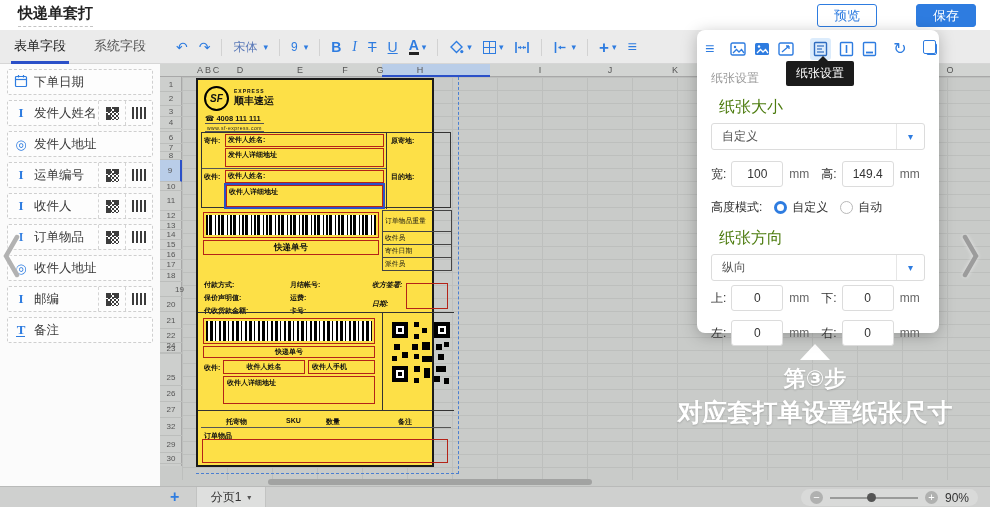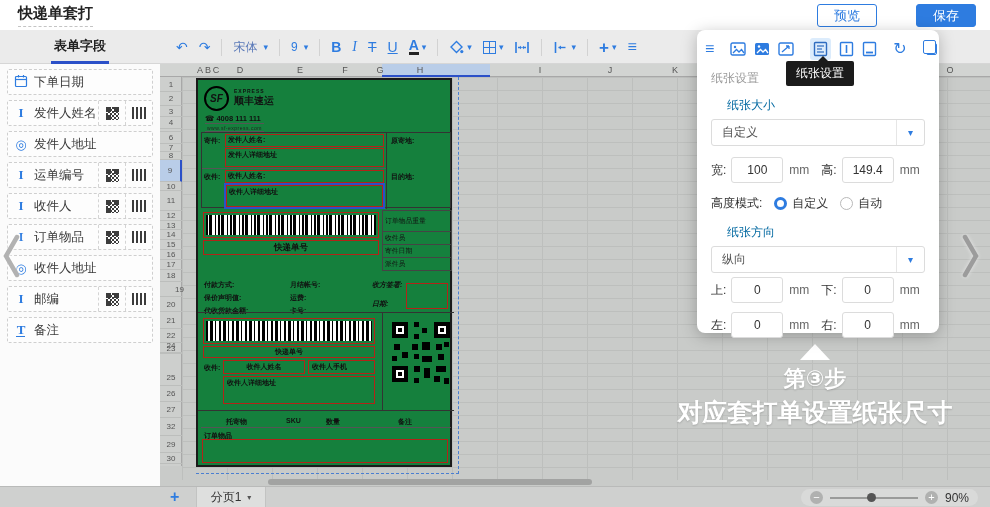--- a/index.html
+++ b/index.html
@@ -13,21 +13,21 @@
   .topbar { position:absolute; left:0; top:0; width:990px; height:30px; background:#fff; display:flex; align-items:center; }
   .page-title { margin-left:18px; font-size:15px; font-weight:bold; color:#222; border-bottom:1px dashed #c4c4c4; padding-bottom:3px; }
   .topbar-actions { position:absolute; right:14px; top:4px; display:flex; gap:16px; }
   .btn { height:23px; padding:0 16px; font-size:13px; border-radius:3px; display:flex; align-items:center; cursor:pointer;margin-left:23px; }
   .btn-outline { border:1px solid #2e7ce0; color:#2e7ce0; background:#fff; }
   .btn-solid { background:#2e7ce0; color:#fff; border:1px solid #2e7ce0; }
   
   .strip { position:absolute; left:0; top:30px; width:990px; height:34px; background:#ebebeb; border-bottom:1px solid #d6d6d6; }
   .tabs { position:absolute; left:0; top:0; width:160px; height:34px; display:flex; }
   .tab { flex:1; text-align:center; line-height:32px; font-size:13px; color:#555; position:relative; cursor:pointer; }
-  .tab.active { color:#222; font-weight:bold; }
+  .tab.active { color:#222; font-weight:normal; }
   .tab.active::after { content:""; position:absolute; left:50%; transform:translateX(-50%); bottom:0; width:58px; height:3px; background:#2b50c8; }
   .toolbar { position:absolute; left:176px; top:0; height:34px; display:flex; align-items:center; gap:11px; }
   .tb-sep { width:1px; height:17px; background:#d2d2d2; }
   .tb-btn { color:#2e7ce0; font-size:14px; line-height:1; cursor:pointer; display:flex; align-items:center; gap:3px; }
   .tb-btn svg { display:block; }
   .caret { font-size:9px; color:#2e7ce0; }
   .tb-select { display:flex; align-items:center; gap:6px; cursor:pointer; }
   .tb-select .val { font-size:12px; color:#5a79b8; }
   .glyph-b { font-weight:bold; }
   .glyph-i { font-style:italic; font-family:"Liberation Serif","DejaVu Serif",serif; }
@@ -61,21 +61,21 @@
   .row-numbers { position:absolute; left:160px; top:77px; width:22px; height:389px; background:#cdcfcd; border-right:1px solid #a8a8a8; z-index:6; }
   .row-num { position:absolute; left:0; width:22px; font-size:8px; color:#555; text-align:center; border-bottom:1px solid #bcbebc; }
   .row-num.hl { background:#b9cde8; border-right:2px solid #2b50c8; }
   .canvas-grid { position:absolute; left:182px; top:77px; width:808px; height:403px; z-index:1;
     background-image:linear-gradient(#bdbfbd 1px,transparent 1px),linear-gradient(90deg,#bdbfbd 1px,transparent 1px);
     background-size:45px 13px; }
   .print-bound { position:absolute; left:196px; top:77px; width:263px; height:397px; border-right:1px dashed #4a7fd1; border-bottom:1px dashed #4a7fd1; z-index:9; pointer-events:none; }
   .hscroll { position:absolute; left:268px; top:479px; width:324px; height:6px; border-radius:3px; background:#a2a3a2; z-index:12; cursor:pointer; }
   .expand-ch { position:absolute; left:960px; top:232px; z-index:22; cursor:pointer; filter:drop-shadow(0 0 2px #e6e6e6); }
   
-  .label { position:absolute; left:196px; top:78px; width:256px; height:389px; background:#15803d; border:2px solid #1a1a1a; z-index:10; font-size:7px; color:#111; }
+  .label { position:absolute; left:196px; top:78px; width:238px; height:389px; background:#fde047; border:2px solid #1a1a1a; z-index:10; font-size:7px; color:#111; }
   .label * { position:absolute; }
   .redbox { border:1.5px solid #b42318; }
   .bluebox { border:1.5px solid #b42318; box-shadow:0 0 0 2px #2b50c8; }
   .logo-circle { left:6px; top:6px; width:25px; height:25px; border:2px solid #000; border-radius:50%; font-size:10px; font-weight:bold; font-style:italic; display:flex; align-items:center; justify-content:center; }
   .brand { left:36px; top:8px; }
   .brand .en { position:static; display:block; font-size:5px; font-weight:bold; letter-spacing:1px; }
   .brand .cn { position:static; display:block; font-size:10px; font-weight:bold; }
   .lbl-phone { left:7px; top:34px; font-size:7.5px; font-weight:bold; }
   .lbl-web { left:7px; top:43px; font-size:5px; color:#222; letter-spacing:.5px; border-top:0.5px solid #555; border-bottom:0.5px solid #555; padding:0.5px 2px; }
   .addr-block { left:3px; top:52px; width:250px; height:76px; border:1px solid #333; }
@@ -99,21 +99,21 @@
   
   .panel { position:absolute; left:697px; top:30px; width:242px; height:303px; background:#fff; border-radius:8px; box-shadow:0 3px 16px rgba(0,0,0,.25); z-index:40; }
   .panel-icons { position:absolute; left:8px; top:7px; right:8px; height:24px; display:flex; align-items:center; gap:8px; }
   .pi { color:#2e7ce0; font-size:15px; line-height:1; cursor:pointer; display:flex; align-items:center; }
   .pi.active { background:#dcecfc; border-radius:3px; padding:3px; }
   .pi-sep { width:1px; height:15px; background:#e2e2e2; }
   .copy-ic { position:relative; width:11px; height:12px; border:1.4px solid #2e7ce0; border-radius:2px; margin-left:3px; }
   .copy-ic::before { content:""; position:absolute; left:-4px; top:-4px; width:11px; height:12px; border:1.4px solid #2e7ce0; border-radius:2px; background:#fff; }
   .panel-body { position:absolute; left:14px; right:14px; top:40px; }
   .p-title { font-size:12px; color:#9a9a9a; }
-  .p-label { font-size:12px; color:#0369a1; margin:10px 0 5px 16px; }
+  .p-label { font-size:16px; color:#4d7c0f; margin:10px 0 5px 8px; }
   .p-select { height:27px; border:1px solid #dcdcdc; border-radius:3px; display:flex; align-items:center; cursor:pointer; background:#fff; }
   .p-select .sel-val { flex:1; padding-left:10px; font-size:12px; color:#555; }
   .p-select .sel-caret { width:28px; height:100%; border-left:1px solid #e6e6e6; display:flex; align-items:center; justify-content:center; color:#2e7ce0; font-size:10px; }
   .dim-row { display:flex; align-items:center; margin-top:11px; }
   .dim-row .dlab { font-size:12px; color:#333; margin-right:5px; }
   .dim-row input { width:52px; height:26px; border:1px solid #dcdcdc; border-radius:3px; text-align:center; font-size:12px; color:#333; font-family:inherit; }
   .dim-row .dunit { font-size:12px; color:#666; margin:0 12px 0 6px; }
   .mode-row { display:flex; align-items:center; margin-top:12px; font-size:12px; color:#333; }
   .radio { width:13px; height:13px; border-radius:50%; background:#fff; margin:0 5px 0 12px; }
   .radio.sel { border:3.5px solid #2e7ce0; }
@@ -144,20 +144,21 @@
   <div class="page-title">快递单套打</div>
   <div class="topbar-actions">
     <div class="btn btn-outline">预览</div>
     <div class="btn btn-solid">保存</div>
   </div>
 </div>
 
 <div class="strip">
   <div class="tabs">
     <div class="tab active">表单字段</div>
+    <div class="tab">系统字段</div>
   </div>
   <div class="toolbar">
     <span class="tb-btn">↶</span>
     <span class="tb-btn">↷</span>
     <span class="tb-sep"></span>
     <span class="tb-select">
       <span class="val">宋体</span>
       <span class="caret">▾</span>
     </span>
     <span class="tb-sep"></span>

